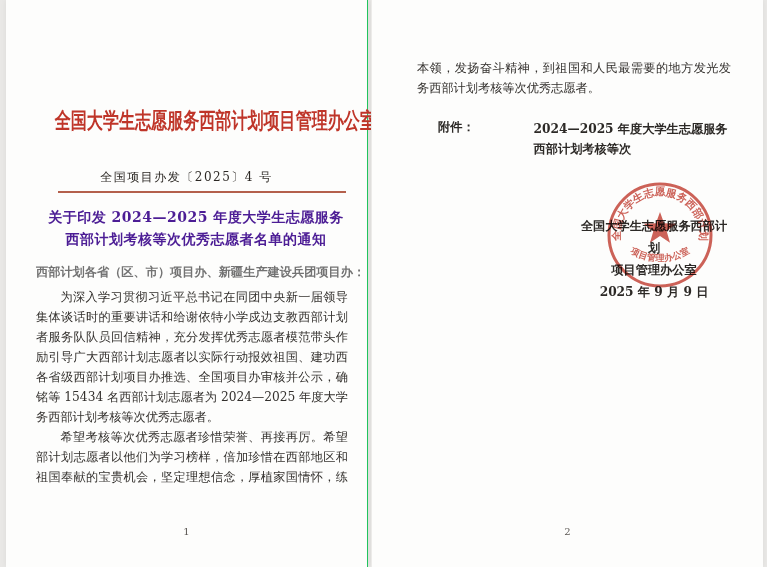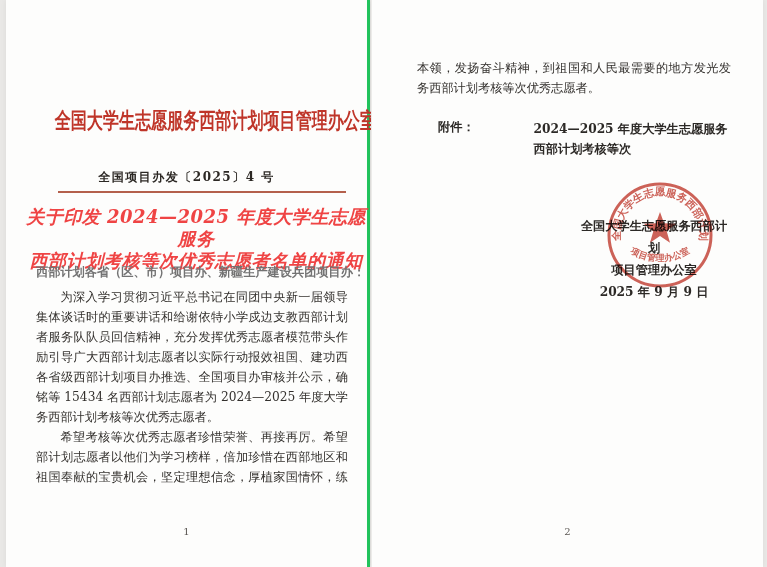--- a/index.html
+++ b/index.html
@@ -7,41 +7,41 @@
     width:767px;height:567px;overflow:hidden;
     background:#e9e8e6;
     font-family:"DejaVu Serif","Liberation Serif",serif;
     position:relative;
   }
   .canvas{position:absolute;left:0;top:0;width:767px;height:567px;}
   .page{
     position:absolute;top:0;height:567px;background:#fdfdfc;
     box-shadow:0 0 6px rgba(0,0,0,0.06);
   }
-  .page-left{left:6px;width:361px;border-right:3px solid #22c55e;}
+  .page-left{left:6px;width:361px;border-right:1px solid #22c55e;}
   .page-right{left:371px;width:391px;border-left:1px solid #ecebe9;}
   
   .letterhead{
     position:absolute;left:0;top:106px;width:100%;
     text-align:center;font-size:22px;font-weight:bold;
     white-space:nowrap;transform:scaleX(0.73);transform-origin:50% 50%;
     letter-spacing:0px;
   }
   .docnum{
     position:absolute;left:0;top:169px;width:100%;
-    text-align:center;font-size:12px;font-weight:bold;
+    text-align:center;font-size:12px;font-weight:normal;
     letter-spacing:1.5px;color:#2c2824;
   }
   .redrule{
     position:absolute;left:52px;top:191px;width:288px;height:2px;
   }
   .doc-title{
     position:absolute;left:20px;top:206px;width:340px;
-    text-align:center;font-size:18px;font-weight:bold;
-    line-height:22px;color:#ef4444;letter-spacing:0.5px;font-style:italic;
+    text-align:center;font-size:14px;font-weight:bold;
+    line-height:22px;color:#4c1d95;letter-spacing:0.5px;
   }
   .addressee{
     position:absolute;left:30px;top:264px;width:320px;
     font-size:12.2px;font-weight:bold;color:#737373;
     white-space:nowrap;
   }
   .body1{
     position:absolute;left:30px;top:287px;width:312px;
     font-size:12.2px;color:#33302d;
   }

